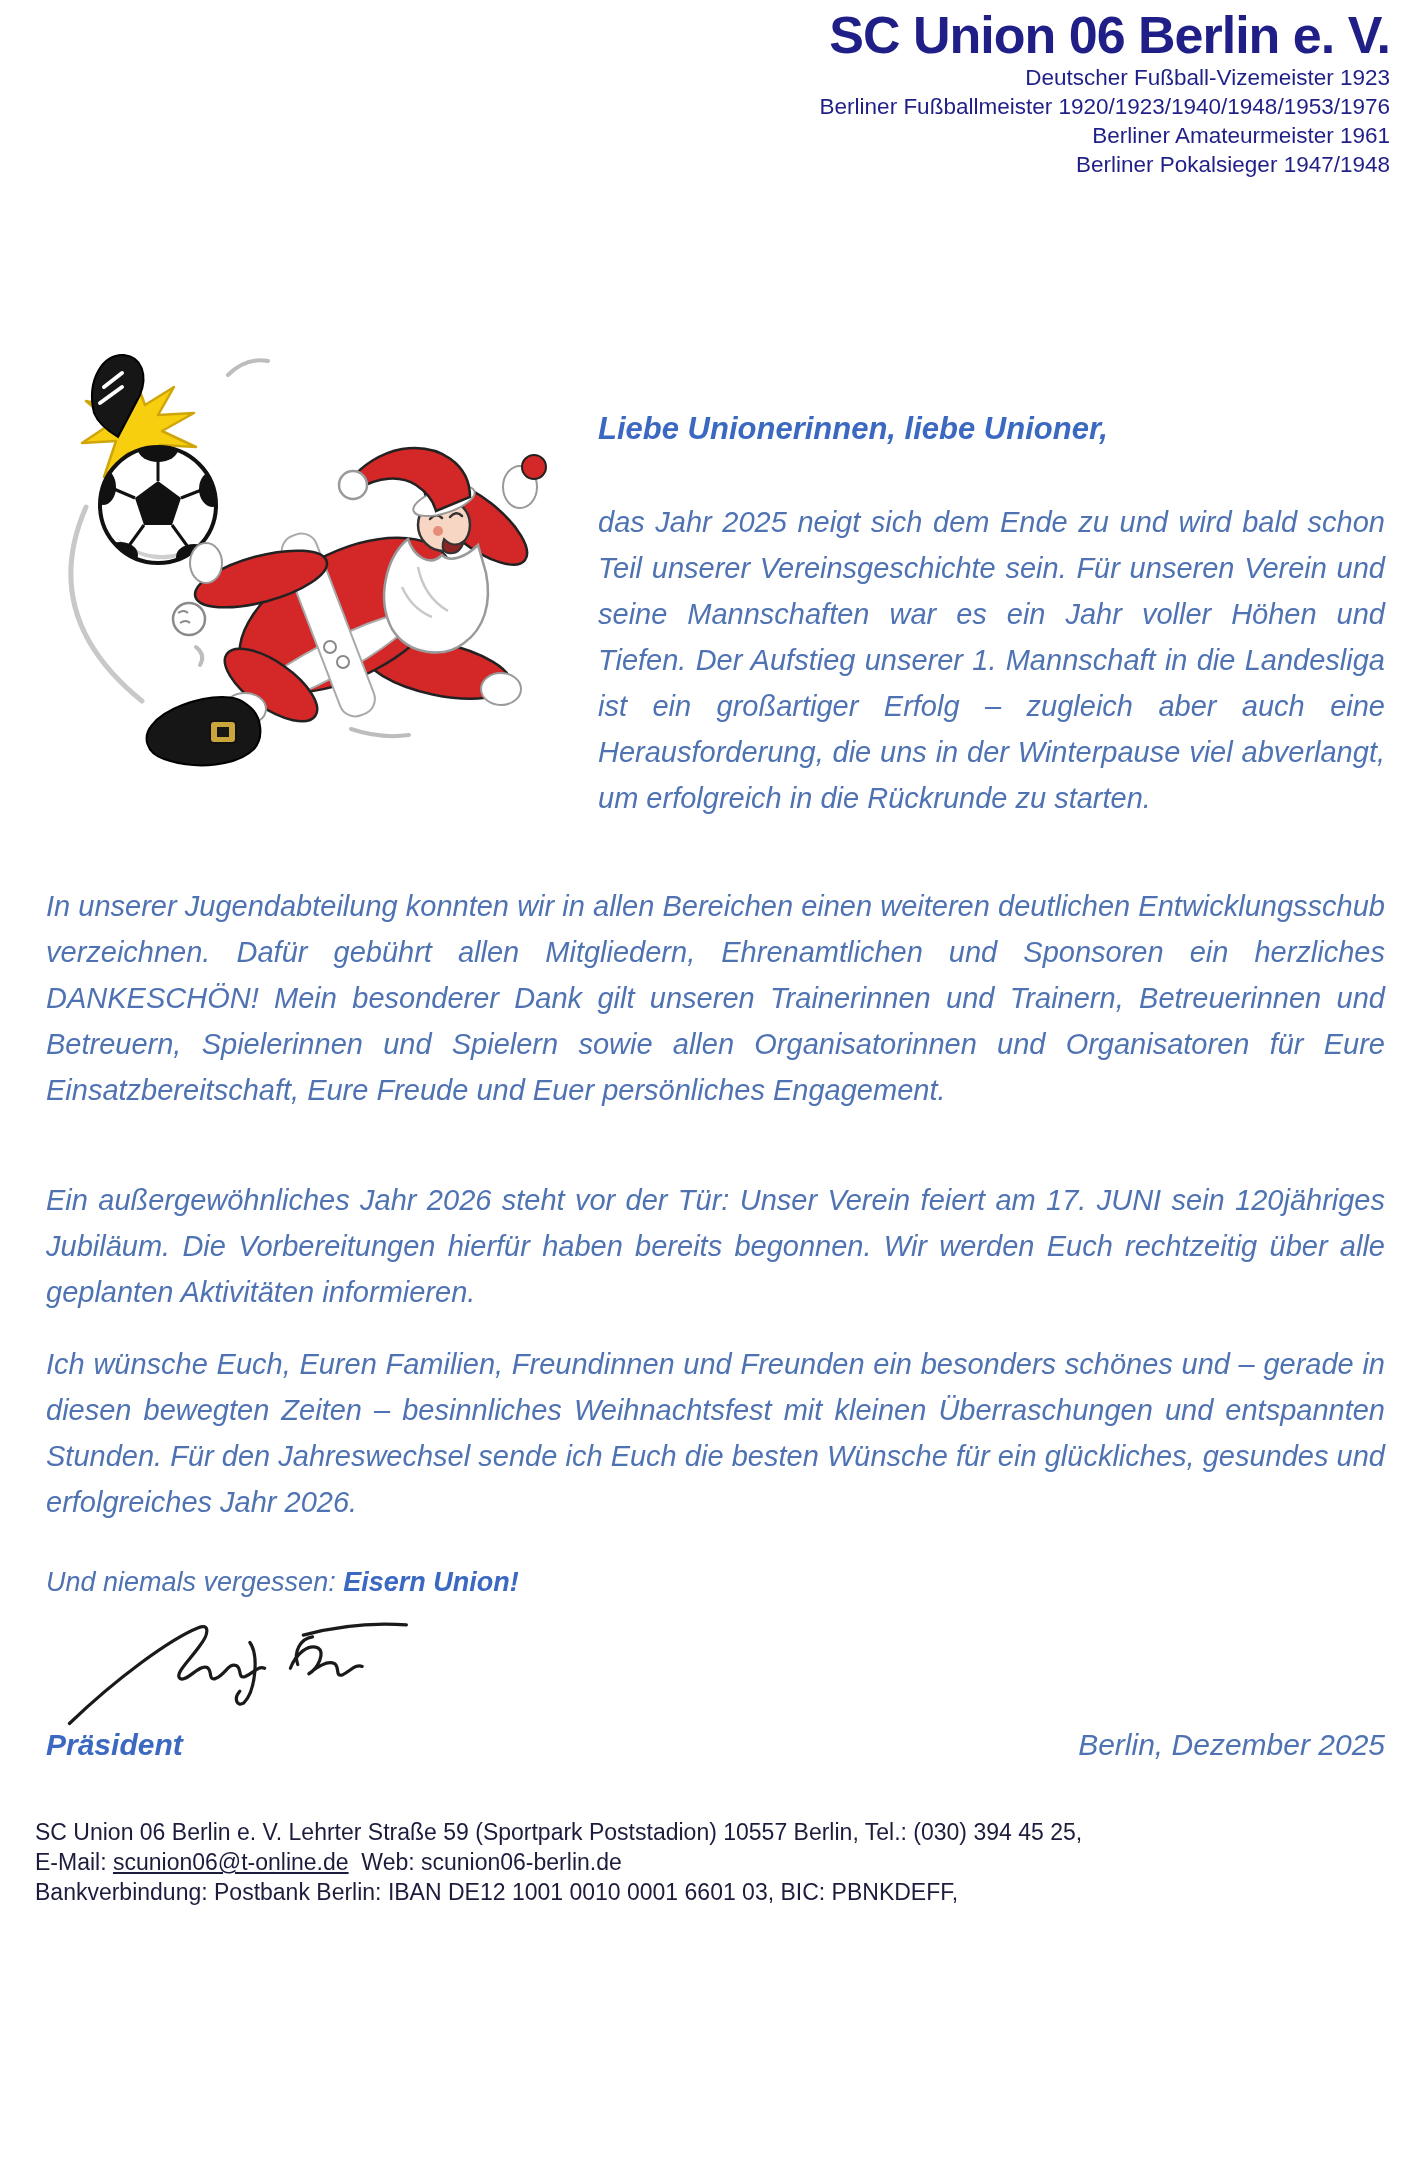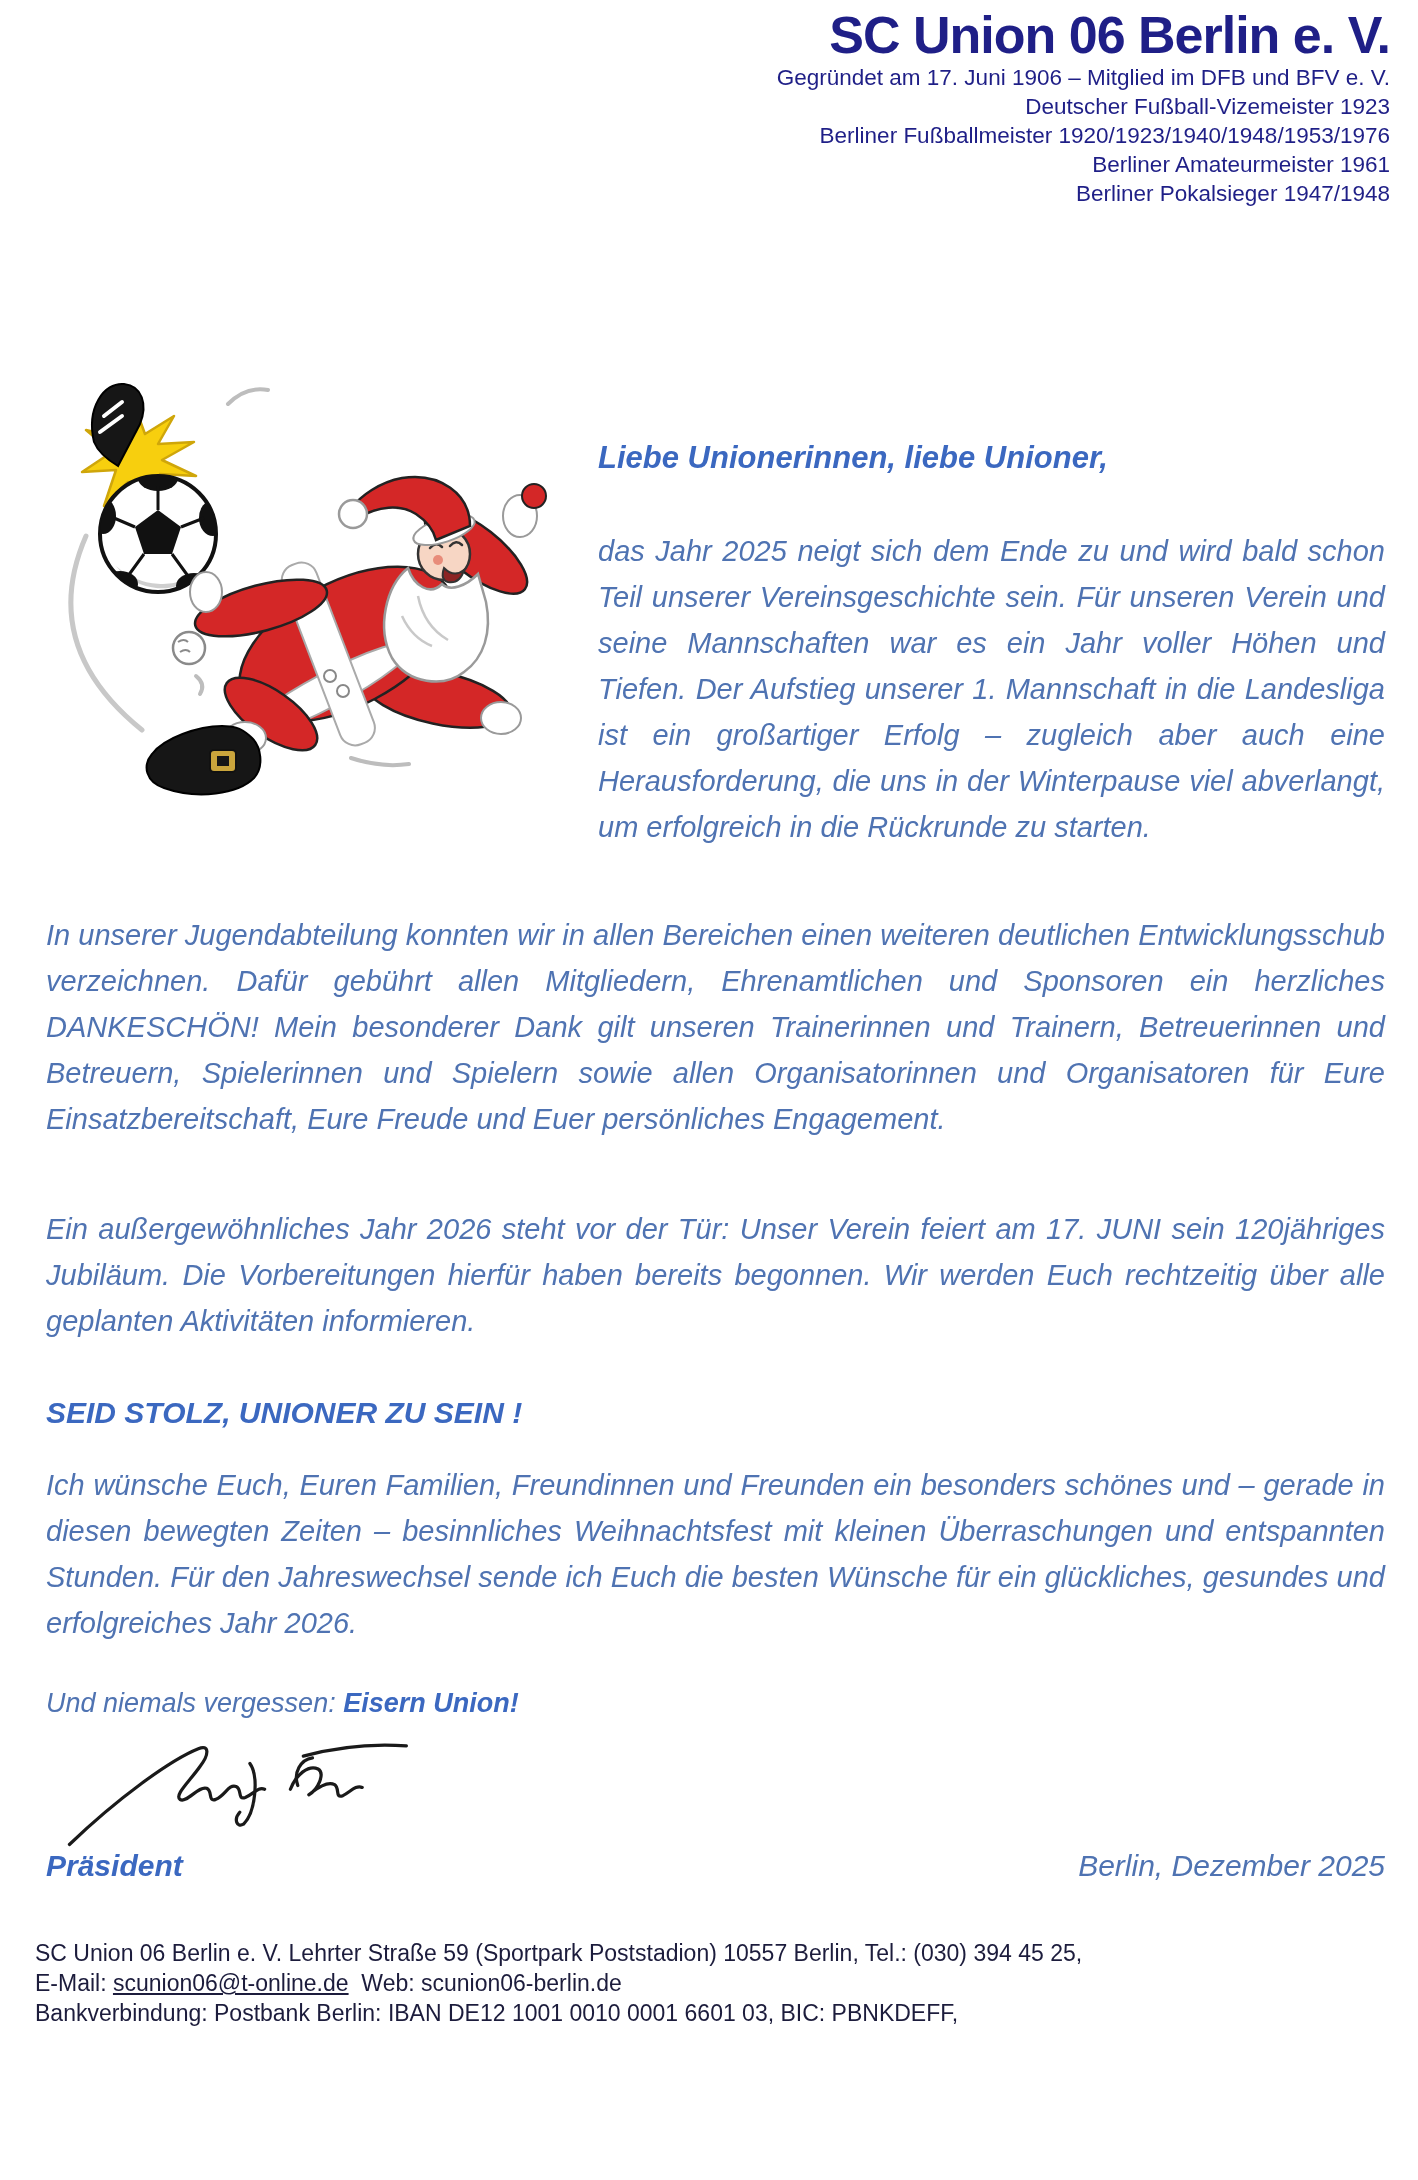--- a/index.html
+++ b/index.html
@@ -51,21 +51,20 @@
   .footer a{color:var(--footer-dark);text-decoration:underline;cursor:pointer;}
   .clearfix::after{content:"";display:block;clear:both;}
 </style>
 </head>
 <body>
 
 <div class="page">
 
   <div class="club-header">
     <div class="club-name">SC Union 06 Berlin e. V.</div>
-    <div class="club-sub">Gegründet am 17. Juni 1906 – Mitglied im DFB und BFV e. V.</div>
     <div class="club-sub">Deutscher Fußball-Vizemeister 1923</div>
     <div class="club-sub">Berliner Fußballmeister 1920/1923/1940/1948/1953/1976</div>
     <div class="club-sub">Berliner Amateurmeister 1961</div>
     <div class="club-sub">Berliner Pokalsieger 1947/1948</div>
   </div>
 
   <div class="content clearfix">
 
     <svg class="santa" viewBox="0 0 500 452" aria-hidden="true">
 
@@ -153,21 +152,20 @@
         <circle cx="307" cy="168" r="14" fill="#fff" stroke="#9a9a9a" stroke-width="2.5"></circle>
       </g>
     </svg>
 
     <p class="greeting">Liebe Unionerinnen, liebe Unioner,</p>
 
     <p class="para p1">das Jahr 2025 neigt sich dem Ende zu und wird bald schon Teil unserer Vereinsgeschichte sein. Für unseren Verein und seine Mannschaften war es ein Jahr voller Höhen und Tiefen. Der Aufstieg unserer 1. Mannschaft in die Landesliga ist ein großartiger Erfolg – zugleich aber auch eine Herausforderung, die uns in der Winterpause viel abverlangt, um erfolgreich in die Rückrunde zu starten.</p>
     <p class="para p2">In unserer Jugendabteilung konnten wir in allen Bereichen einen weiteren deutlichen Entwicklungsschub verzeichnen. Dafür gebührt allen Mitgliedern, Ehrenamtlichen und Sponsoren ein herzliches DANKESCHÖN! Mein besonderer Dank gilt unseren Trainerinnen und Trainern, Betreuerinnen und Betreuern, Spielerinnen und Spielern sowie allen Organisatorinnen und Organisatoren für Eure Einsatzbereitschaft, Eure Freude und Euer persönliches Engagement.</p>
     <p class="para p3">Ein außergewöhnliches Jahr 2026 steht vor der Tür: Unser Verein feiert am 17. JUNI sein 120jähriges Jubiläum. Die Vorbereitungen hierfür haben bereits begonnen. Wir werden Euch rechtzeitig über alle geplanten Aktivitäten informieren.</p>
 
-    <p class="slogan">SEID STOLZ, UNIONER ZU SEIN !</p>
 
     <p class="para p5">Ich wünsche Euch, Euren Familien, Freundinnen und Freunden ein besonders schönes und – gerade in diesen bewegten Zeiten – besinnliches Weihnachtsfest mit kleinen Überraschungen und entspannten Stunden. Für den Jahreswechsel sende ich Euch die besten Wünsche für ein glückliches, gesundes und erfolgreiches Jahr 2026.</p>
 
     <p class="closing"><span>Und niemals vergessen: </span><b>Eisern Union!</b></p>
 
     <div class="signature-wrap">
       <svg width="370" height="116" viewBox="0 0 380 126" aria-hidden="true">
         <g fill="none" stroke="#1a1a1a" stroke-width="3.5" stroke-linecap="round" stroke-linejoin="round">
           <path d="M8,120 C60,70 118,28 148,16 C160,11 160,22 150,35 C138,52 122,66 128,71 C135,76 148,56 157,59 C164,62 158,74 167,71 C177,67 181,54 189,57 C196,60 190,72 199,69 C208,65 213,57 220,60"></path>
           <path d="M204,32 C214,46 210,86 197,98 C190,102 186,93 193,85"></path>

